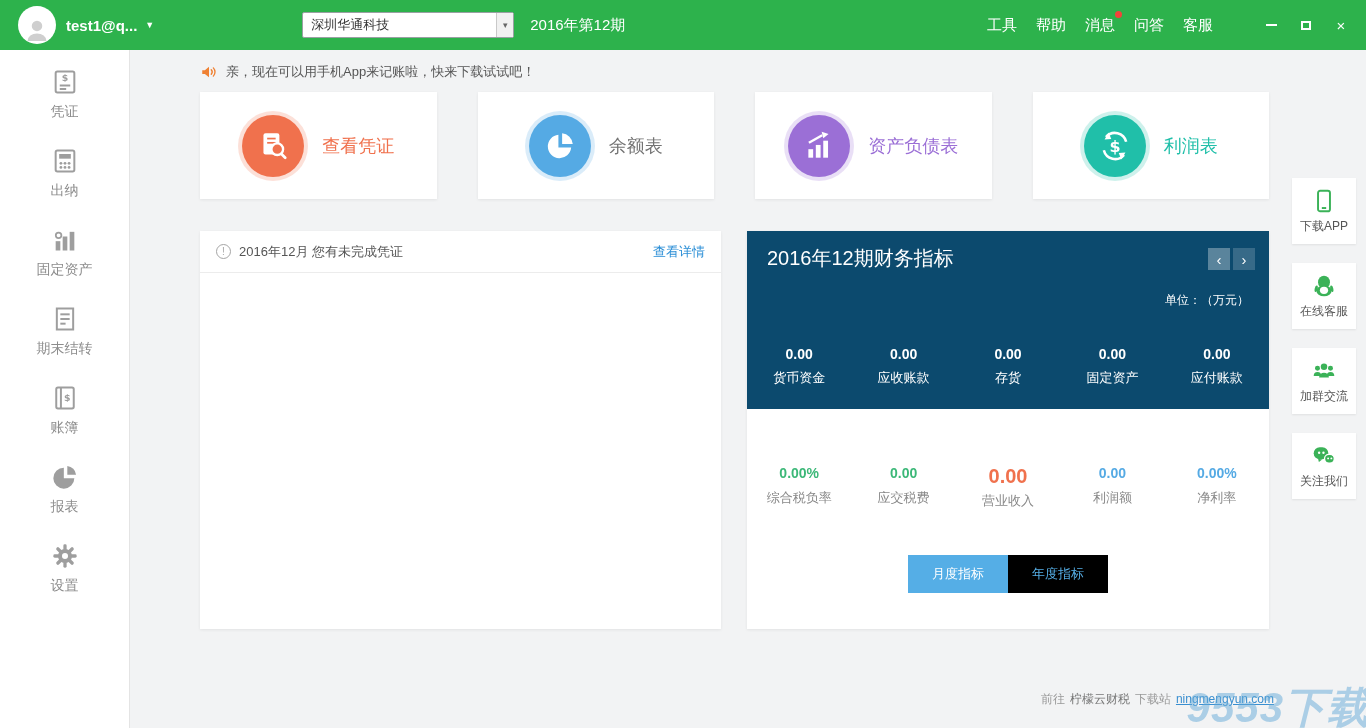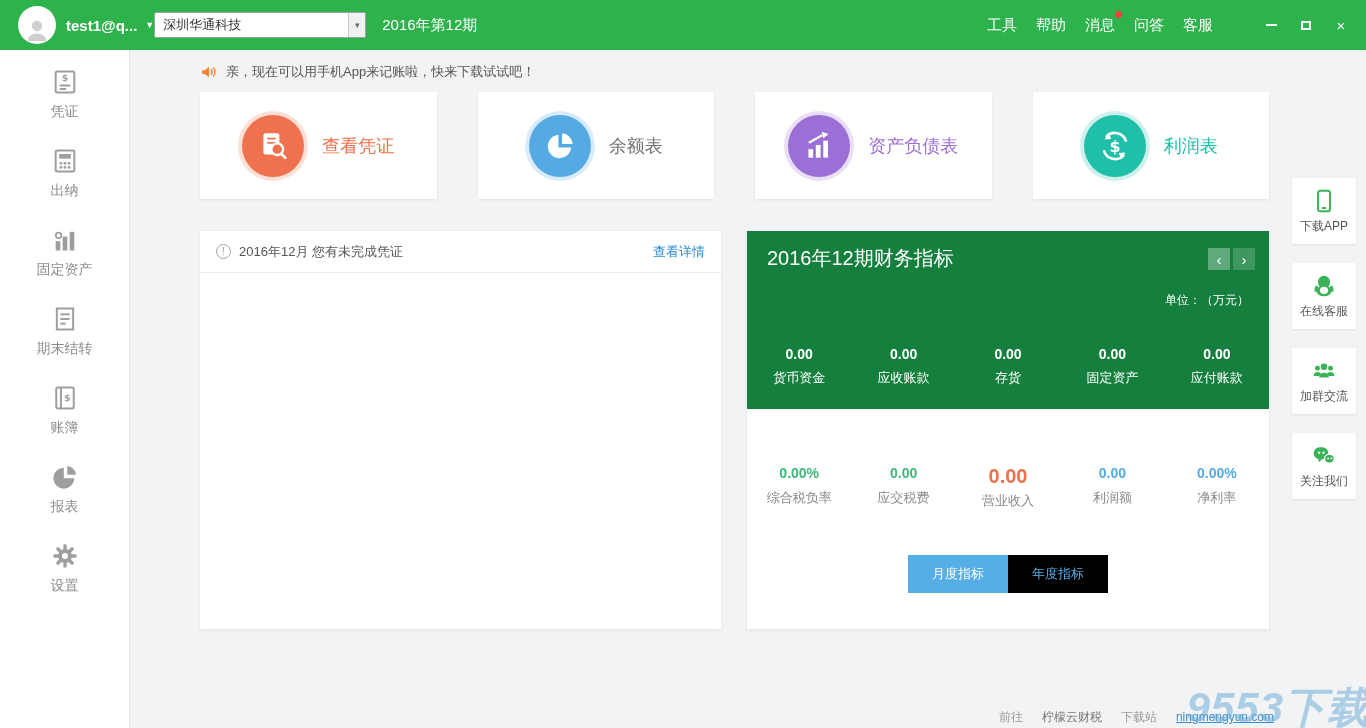--- a/index.html
+++ b/index.html
@@ -6,21 +6,21 @@
   html,body { width:1366px; height:728px; overflow:hidden; }
   body { font-family:"Liberation Sans","DejaVu Sans",sans-serif; background:#f2f3f4; }
   .app { width:1366px; height:728px; display:flex; flex-direction:column; }
 
   
   .topbar { flex:0 0 50px; background:#2db24c; display:flex; align-items:center; padding:0 14px 0 18px; color:#fff; }
   .avatar { width:38px; height:38px; border-radius:50%; background:#fff; display:flex; align-items:flex-end; justify-content:center; overflow:hidden; cursor:pointer; }
   .avatar svg { width:30px; height:30px; }
   .account { margin-left:10px; font-size:15px; font-weight:bold; cursor:pointer; }
   .acct-caret { margin-left:8px; font-size:9px; cursor:pointer; }
-  .company-select { width:212px; height:26px; background:#fff; border:1px solid #9aa0a3; border-radius:2px; display:flex; align-items:stretch; color:#333; font-size:13px; cursor:pointer; }
+  .company-select { margin-left:148px; width:212px; height:26px; background:#fff; border:1px solid #9aa0a3; border-radius:2px; display:flex; align-items:stretch; color:#333; font-size:13px; cursor:pointer; }
   .company-select .val { flex:1; display:flex; align-items:center; padding:0 8px; }
   .select-btn { width:17px; border-left:1px solid #c9c9c9; display:flex; align-items:center; justify-content:center; color:#666; font-size:9px; background:#f1f1f1; }
   .period { margin-left:16px; font-size:15px; }
   .tb-right { margin-left:auto; display:flex; align-items:center; gap:19px; font-size:15px;justify-content:flex-end; }
   .tb-menu-item { cursor:pointer; position:relative; }
   .dot { position:absolute; top:-5px; right:-7px; width:7px; height:7px; background:#f4433a; border-radius:50%; }
   .win-controls { display:flex; gap:13px; margin-left:28px; align-items:center; }
   .wc { width:22px; height:20px; display:flex; align-items:center; justify-content:center; cursor:pointer; font-size:15px; line-height:1; }
   .wc-min i { display:block; width:11px; height:0; border-bottom:2px solid #fff; }
   .wc-max i { display:block; width:10px; height:9px; border:2px solid #fff; }
@@ -62,21 +62,21 @@
   .vp-title { margin-left:8px; font-size:13px; color:#555; }
   .vp-link { margin-left:auto; font-size:13px; color:#2a8ed6; cursor:pointer; }
   .vp-body { position:relative; height:355px; }
   .plus-btn { position:absolute; top:106px; left:50%; transform:translateX(-50%); width:120px; height:120px; background:#71c05c; cursor:pointer; }
   .plus-btn::before { content:""; position:absolute; left:50%; top:50%; width:66px; height:11px; background:#fff; transform:translate(-50%,-50%); }
   .plus-btn::after  { content:""; position:absolute; left:50%; top:50%; width:11px; height:66px; background:#fff; transform:translate(-50%,-50%); }
   .add-label { position:absolute; top:233px; width:100%; text-align:center; font-size:16px; color:#555; }
   .welcome { position:absolute; top:320px; width:100%; text-align:center; font-size:14px; color:#555; }
 
   .finance-panel { width:522px; }
-  .fp-blue { height:178px; background:#15803d; position:relative; color:#fff; }
+  .fp-blue { height:178px; background:#0c4a6e; position:relative; color:#fff; }
   .fp-title { position:absolute; top:14px; left:20px; font-size:20px; }
   .fp-nav { position:absolute; top:17px; right:14px; display:flex; gap:3px; }
   .fp-nav-btn { width:22px; height:22px; background:rgba(255,255,255,.32); display:flex; align-items:center; justify-content:center; color:#fff; font-size:15px; cursor:pointer; }
   .fp-nav-btn.next { background:rgba(255,255,255,.18); }
   .fp-unit { position:absolute; top:61px; right:20px; font-size:12px; }
   .fp-stats { position:absolute; bottom:22px; left:0; right:0; display:flex; }
   .fp-stat { flex:1; text-align:center; }
   .fp-stat .v { font-size:14px; font-weight:bold; }
   .fp-stat .l { font-size:13px; margin-top:7px; }
   .fp-white-stats { display:flex; margin-top:56px; }
@@ -92,21 +92,21 @@
   .fp-tab.active { background:#55aee6; color:#fff; }
   .fp-tab.inactive { background:#000000; color:#55aee6;font-family:Liberation Mono, monospace; }
 
   
   .side-tools { position:absolute; top:128px; right:10px; width:64px; }
   .tool-item { background:#fff; height:66px; margin-bottom:19px; display:flex; flex-direction:column; align-items:center; justify-content:center; box-shadow:0 1px 2px rgba(0,0,0,.08); cursor:pointer; }
   .tool-item svg { width:26px; height:26px; }
   .tool-label { font-size:12px; color:#555; margin-top:4px; }
 
   
-  .footer { position:absolute; bottom:2px; right:92px; font-size:12px; color:#999; display:flex; gap:19px; align-items:baseline; }
+  .footer { position:absolute; bottom:20px; right:92px; font-size:12px; color:#999; display:flex; gap:5px; align-items:baseline; }
   .footer .site { color:#777; }
   .footer a { color:#3a8fd0; text-decoration:underline; cursor:pointer; }
   .watermark { position:absolute; bottom:-8px; right:-4px; font-size:42px; font-style:italic; font-weight:bold; color:rgba(100,170,215,.5); letter-spacing:1px; pointer-events:none; }
 </style>
 </head>
 <body>
 
 <div class="app">
 
   <header class="topbar">

